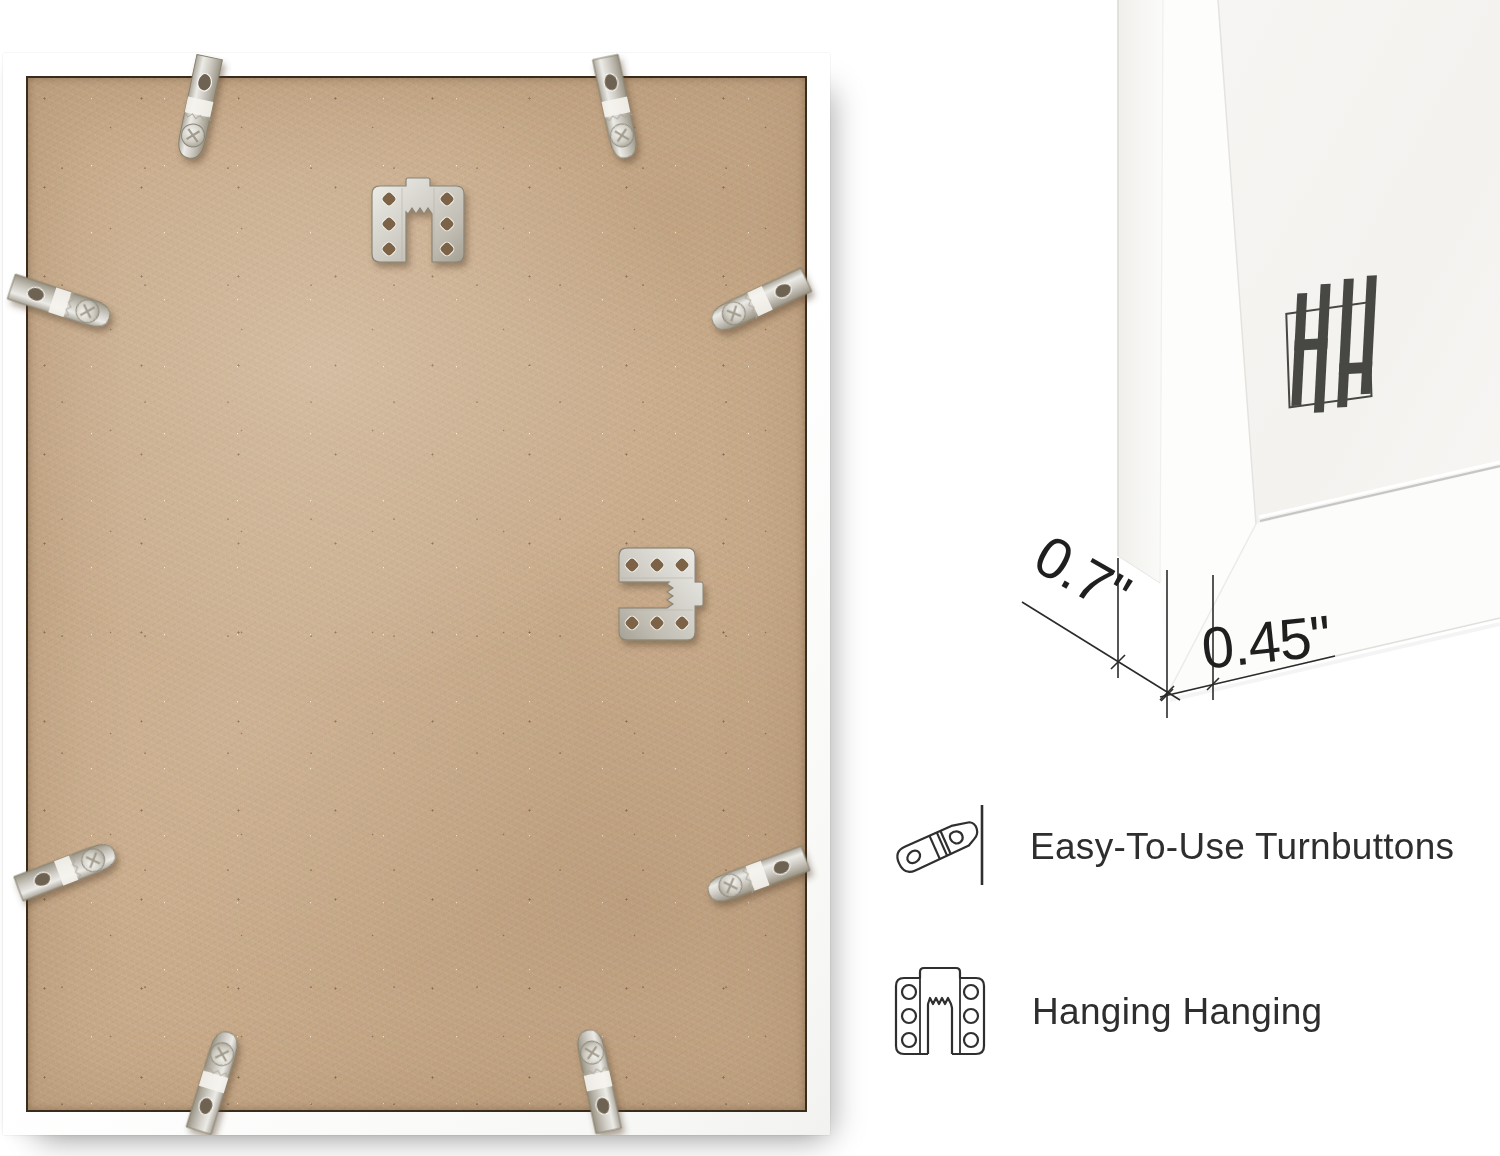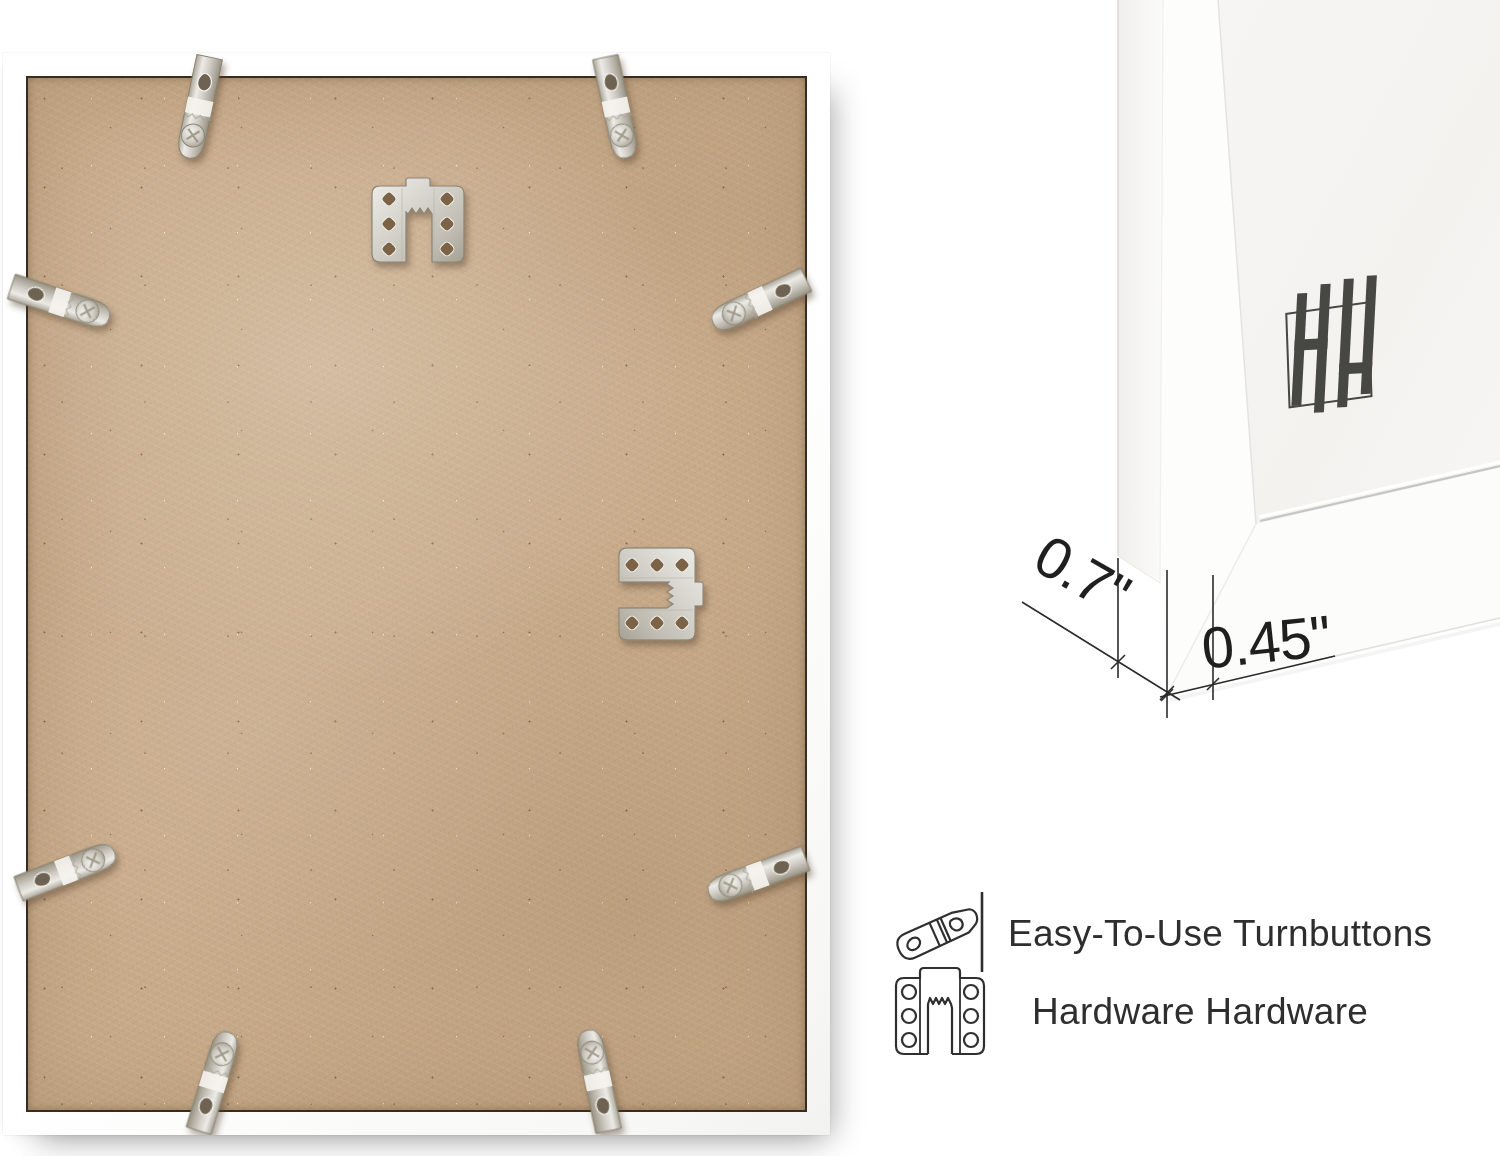--- a/index.html
+++ b/index.html
@@ -31,21 +31,21 @@
       repeating-linear-gradient(80deg, rgba(255,252,244,0.04) 0 1px, transparent 1px 5px);
     background-size:auto,auto,auto,auto,97px 89px,131px 101px,83px 117px,73px 67px,auto,auto,auto;
     box-shadow:inset 0 0 90px rgba(112,82,50,0.22), inset 0 0 8px rgba(58,38,18,0.35);}
   .hardware-overlay{position:absolute;inset:0;}
 
   
   .corner-photo{position:absolute;left:840px;top:0;width:660px;height:760px;}
 
   
   .feature-row{position:absolute;display:flex;align-items:center;}
-  .feature-row.row-1{left:888px;top:884px;gap:20px;}
+  .feature-row.row-1{left:888px;top:797px;gap:42px;}
   .feature-row.row-2{left:890px;top:964px;gap:42px;}
   .feature-label{font-size:37px;color:#2e2e2e;letter-spacing:0.3px;white-space:nowrap;}
 </style>
 </head>
 <body>
 
 <div class="stage">
 
   <div class="back-photo">
     <div class="mdf-board"></div>
@@ -202,16 +202,16 @@
         <path d="M38,90 L14,90 Q6,90 6,82 L6,22 Q6,14 14,14 L30,14 L30,8 Q30,4 34,4 L66,4 Q70,4 70,8 L70,14 L86,14 Q94,14 94,22 L94,82 Q94,90 86,90 L62,90"></path>
         <path d="M30,14 L30,90 M70,14 L70,90" stroke-width="1.8"></path>
         <circle cx="19" cy="28" r="7"></circle>
         <circle cx="19" cy="52" r="7"></circle>
         <circle cx="19" cy="76" r="7"></circle>
         <circle cx="81" cy="28" r="7"></circle>
         <circle cx="81" cy="52" r="7"></circle>
         <circle cx="81" cy="76" r="7"></circle>
       </g>
     </svg>
-    <span class="feature-label">Hardware Hardware</span>
+    <span class="feature-label">Hanging Hanging</span>
   </div>
 
 </div>
 
 </body></html>

